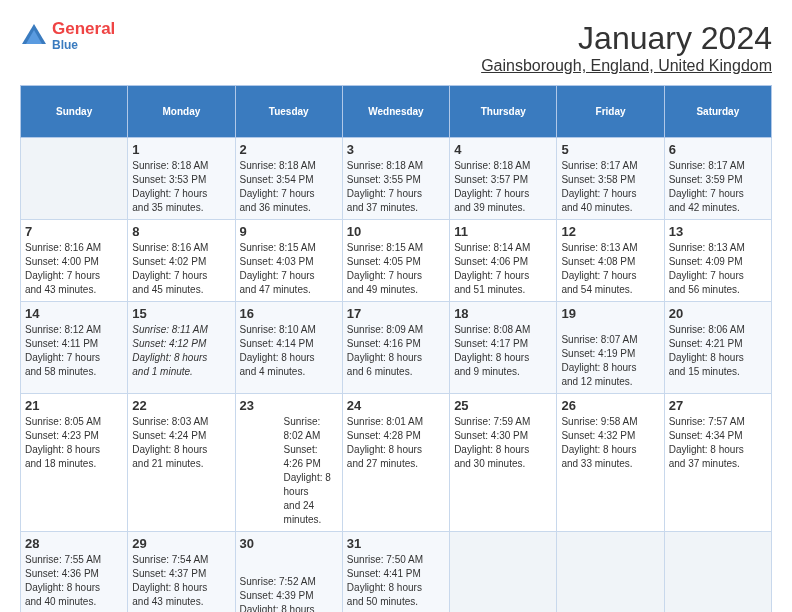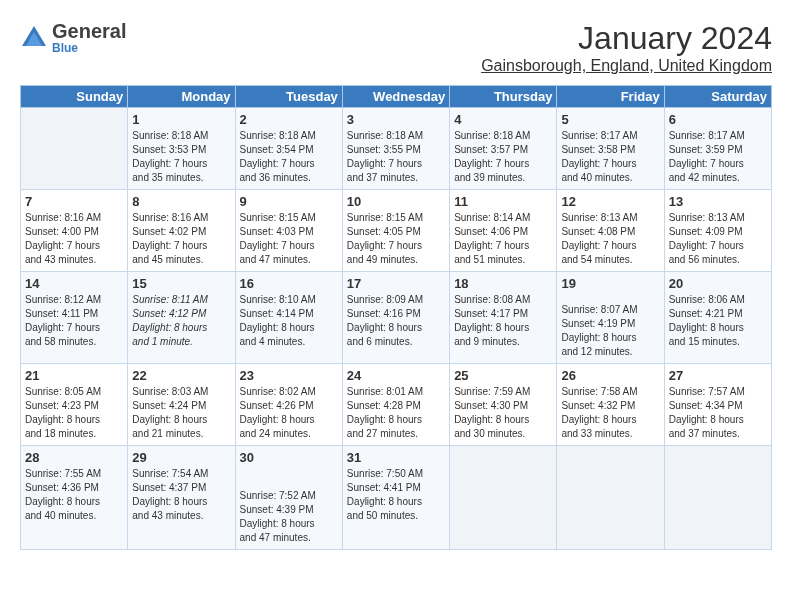--- a/index.html
+++ b/index.html
@@ -19,23 +19,23 @@
     .logo {
       display: flex;
       align-items: center;
     }
     .logo-text {
       display: flex;
       flex-direction: column;
       line-height: 1.1;
     }
     .logo-general {
-      font-size: 20px;
+      font-size: 17px;
       font-weight: bold;
-      color: #404040;
+      color: #ef4444;
     }
     .logo-blue {
       font-size: 12px;
       font-weight: bold;
       color: #3a7bbf;
     }
     .logo-icon {
       width: 28px;
       height: 28px;
       margin-right: 4px;
@@ -54,24 +54,24 @@
       text-decoration: underline;
     }
     table {
       width: 100%;
       border-collapse: collapse;
       table-layout: fixed;
     }
     thead tr th {
       background-color: #3a7bbf;
       color: #fff;
-      padding: 3px 4px;
-      font-size: 13px;
+      padding: 20px 4px;
+      font-size: 10px;
       font-weight: bold;
-      text-align: right;
+      text-align: center;
       border: 1px solid #b0c8e8;
     }
     tbody tr td {
       border: 1px solid #c8d8ec;
       vertical-align: top;
       padding: 4px;
       min-height: 80px;
       height: 80px;
       background: #fff;
     }
@@ -286,42 +286,42 @@
         </td>
         <td>
           <div class="day-number">22</div>
           <div class="day-info" style="white-space: pre-line;">Sunrise: 8:03 AM
 Sunset: 4:24 PM
 Daylight: 8 hours
 and 21 minutes.</div>
         </td>
         <td>
           <div class="day-number">23</div>
-          <div class="day-info" style="white-space: pre-line;">Sunrise: 8:02 AM
+          <div class="day-info" style="white-space: pre-line; margin-left: 44px;">Sunrise: 8:02 AM
 Sunset: 4:26 PM
 Daylight: 8 hours
 and 24 minutes.</div>
         </td>
         <td>
           <div class="day-number">24</div>
           <div class="day-info" style="white-space: pre-line;">Sunrise: 8:01 AM
 Sunset: 4:28 PM
 Daylight: 8 hours
 and 27 minutes.</div>
         </td>
         <td>
           <div class="day-number">25</div>
           <div class="day-info" style="white-space: pre-line;">Sunrise: 7:59 AM
 Sunset: 4:30 PM
 Daylight: 8 hours
 and 30 minutes.</div>
         </td>
         <td>
           <div class="day-number">26</div>
-          <div class="day-info" style="white-space: pre-line;">Sunrise: 7:58 AM
+          <div class="day-info" style="white-space: pre-line;">Sunrise: 9:58 AM
 Sunset: 4:32 PM
 Daylight: 8 hours
 and 33 minutes.</div>
         </td>
         <td>
           <div class="day-number">27</div>
           <div class="day-info" style="white-space: pre-line;">Sunrise: 7:57 AM
 Sunset: 4:34 PM
 Daylight: 8 hours
 and 37 minutes.</div>

